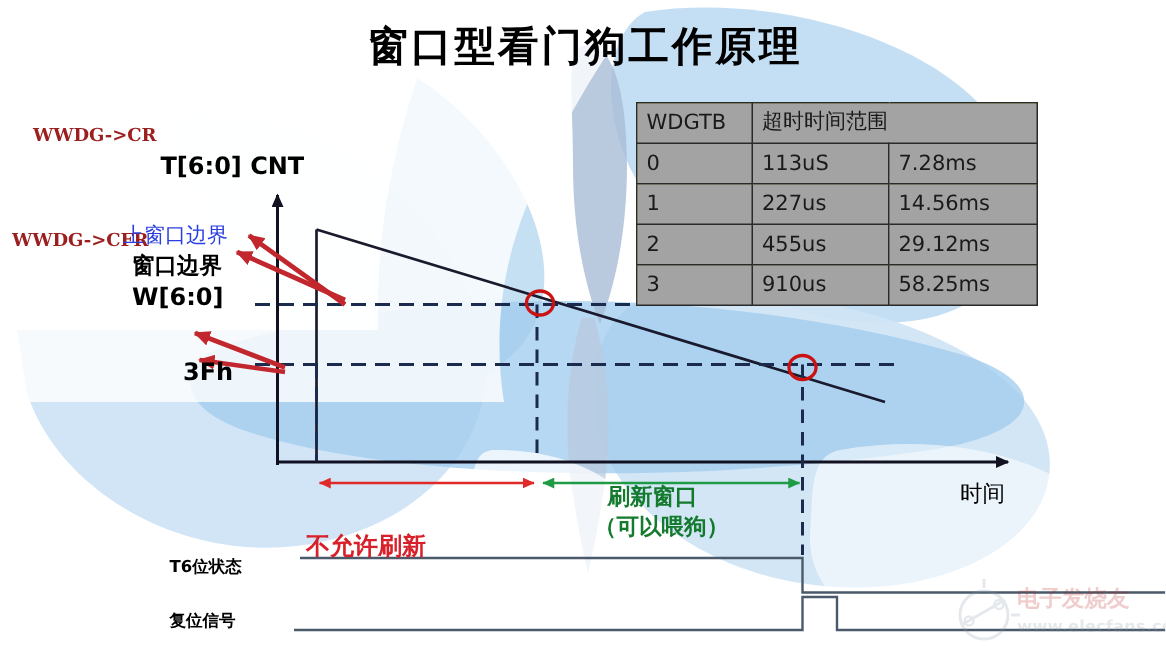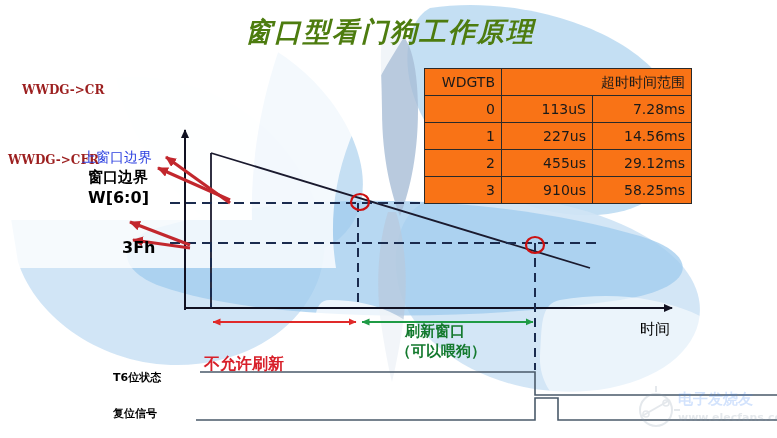--- a/index.html
+++ b/index.html
@@ -8,21 +8,21 @@
     background:#ffffff;
     font-family:"Liberation Sans","DejaVu Sans",sans-serif;
   }
   #stage{position:absolute;left:0;top:0;width:777px;height:438px;overflow:hidden;}
   .layer{position:absolute;left:0;top:0;width:777px;height:438px;}
   .txt{position:absolute;white-space:nowrap;line-height:1;}
 
   
   .title{
     font-family:"DejaVu Serif","Liberation Serif",serif;
-    font-size:27px;font-weight:700;color:#4d7c0f;letter-spacing:2px;font-style:italic;
+    font-size:27px;font-weight:700;color:#000000;letter-spacing:2px;
   }
   .reg{
     font-family:"DejaVu Serif","Liberation Serif",serif;
     font-size:12px;font-weight:700;color:#9c1f1f;letter-spacing:0px;
   }
   .blue-lab{
     font-family:"DejaVu Sans","Liberation Sans",sans-serif;
     font-size:14px;font-weight:400;color:#2b3fe0;
   }
   .blk-lab{
@@ -52,34 +52,34 @@
 
   
   #wdgtb-table{
     position:absolute;left:424px;top:68px;
     border-collapse:collapse;
     background:#f7f59a;
     font-family:"DejaVu Sans","Liberation Sans",sans-serif;
   }
   #wdgtb-table td,#wdgtb-table th{
     border:1.6px solid #2a2a2a;
-    background:#f97316;
-    text-align:right;
+    background:#a3a3a3;
+    text-align:left;
     color:#1a1a1a;
     font-size:14px;
     font-weight:400;
     padding:2px 6px;
     height:22px;
     line-height:1;
   }
   #wdgtb-table th{font-size:14px;font-weight:400;}
   #wdgtb-table .c0{width:64px;}
   #wdgtb-table .c1{width:78px;}
   #wdgtb-table .c2{width:86px;margin-top:26px;}
-  .hdr-cn{font-family:Liberation Sans, sans-serif;font-size:16px;}
+  .hdr-cn{font-family:Liberation Serif, serif;font-size:16px;}
 
   
   .patch{position:absolute;background:#ffffff;}
 </style>
 </head>
 <body>
 
 <div id="stage">
 
   <svg class="layer" viewBox="0 0 777 438" width="777" height="438">
@@ -179,20 +179,21 @@
     <line x1="190" y1="245" x2="130" y2="222" stroke="#c2272d" stroke-width="3.2" marker-end="url(#arrThickRed)"></line>
     <line x1="190" y1="248" x2="133" y2="240" stroke="#c2272d" stroke-width="3" marker-end="url(#arrThickRed)"></line>
 
     <polyline points="200,372 535,372 535,395 777,395" fill="none" stroke="#4a5a6a" stroke-width="1.6"></polyline>
     <polyline points="196,420 535,420 535,398 558,398 558,420 777,420" fill="none" stroke="#4a5a6a" stroke-width="1.6"></polyline>
   </svg>
 
   <div class="txt title" style="left:245px;top:18px;">窗口型看门狗工作原理</div>
 
   <div class="txt reg" style="left:22px;top:84px;">WWDG-&gt;CR</div>
+  <div class="txt blk-lab-l" style="left:107px;top:103px;">T[6:0] CNT</div>
 
   <div class="txt reg" style="left:8px;top:154px;">WWDG-&gt;CFR</div>
   <div class="txt blue-lab" style="left:82px;top:150px;">上窗口边界</div>
   <div class="txt blk-lab" style="left:88px;top:170px;">窗口边界</div>
   <div class="txt blk-lab-l" style="left:88px;top:190px;">W[6:0]</div>
 
   <div class="txt blk-lab-l" style="left:122px;top:240px;">3Fh</div>
 
   <div class="txt red-lab" style="left:204px;top:327px;">不允许刷新</div>
   <div class="patch" style="left:299px;top:326px;width:66px;height:20px;"></div>
@@ -235,17 +236,17 @@
   </table>
 
   <div style="position:absolute;left:636px;top:386px;width:136px;height:46px;opacity:0.22;">
     <svg width="136" height="46" viewBox="0 0 136 46">
       <circle cx="20" cy="24" r="16" fill="none" stroke="#8899aa" stroke-width="2"></circle>
       <path d="M6 30 L34 14" stroke="#8899aa" stroke-width="2" fill="none"></path>
       <circle cx="10" cy="28" r="3" fill="none" stroke="#8899aa" stroke-width="1.6"></circle>
       <circle cx="30" cy="17" r="3" fill="none" stroke="#8899aa" stroke-width="1.6"></circle>
       <path d="M20 6 L20 0 M38 24 L44 24" stroke="#8899aa" stroke-width="2"></path>
     </svg>
-    <div class="txt" style="left:42px;top:6px;font-family:'DejaVu Serif','Liberation Serif',serif;font-size:15px;font-weight:700;color:#3b82f6;">电子发烧友</div>
+    <div class="txt" style="left:42px;top:6px;font-family:'DejaVu Serif','Liberation Serif',serif;font-size:15px;font-weight:700;color:#b91c1c;">电子发烧友</div>
     <div class="txt" style="left:42px;top:26px;font-family:'DejaVu Sans','Liberation Sans',sans-serif;font-size:11px;font-weight:700;color:#8899aa;">www.elecfans.com</div>
   </div>
 
 </div>
 
 </body></html>

